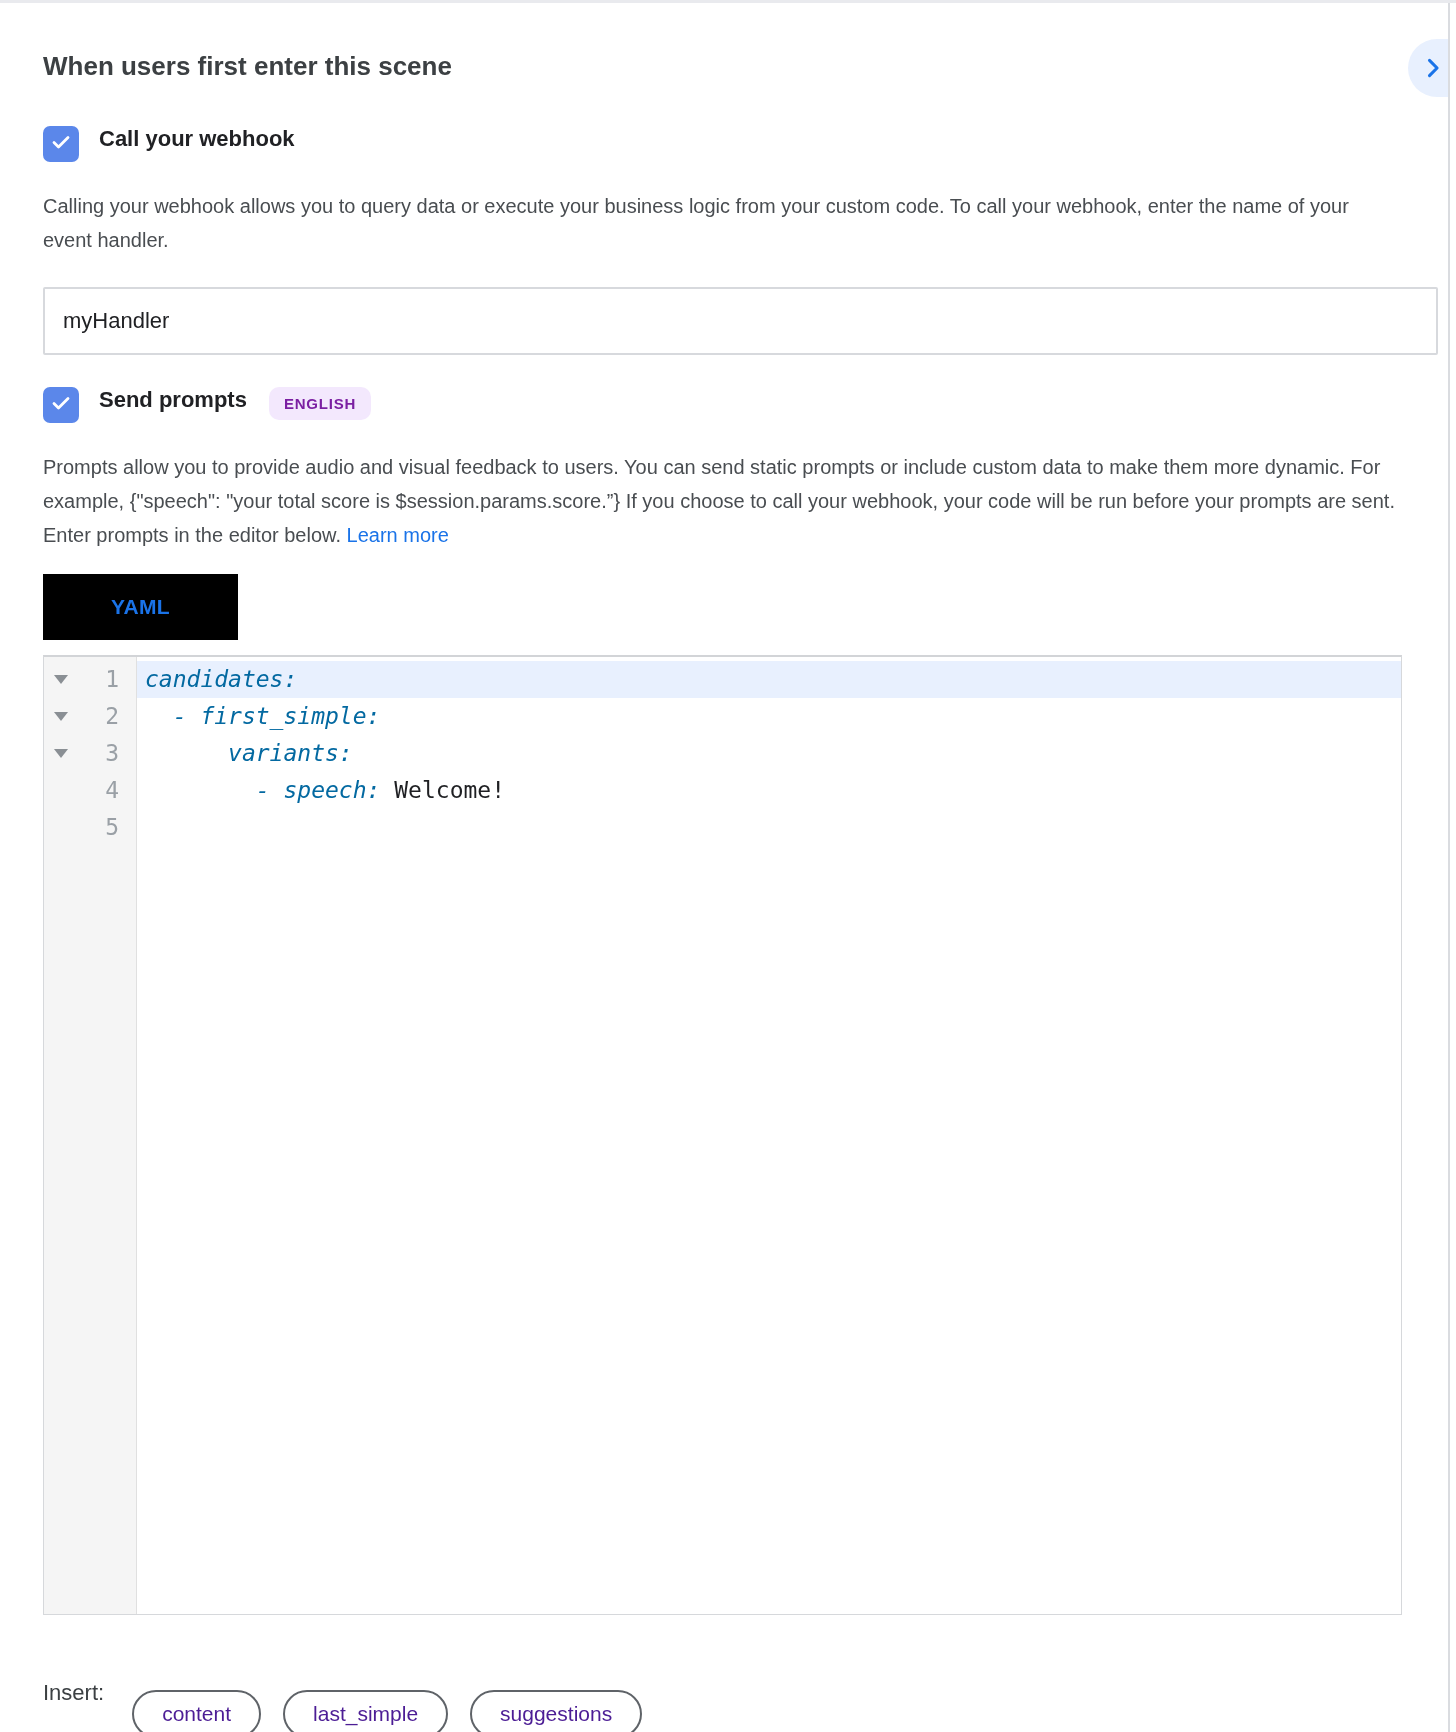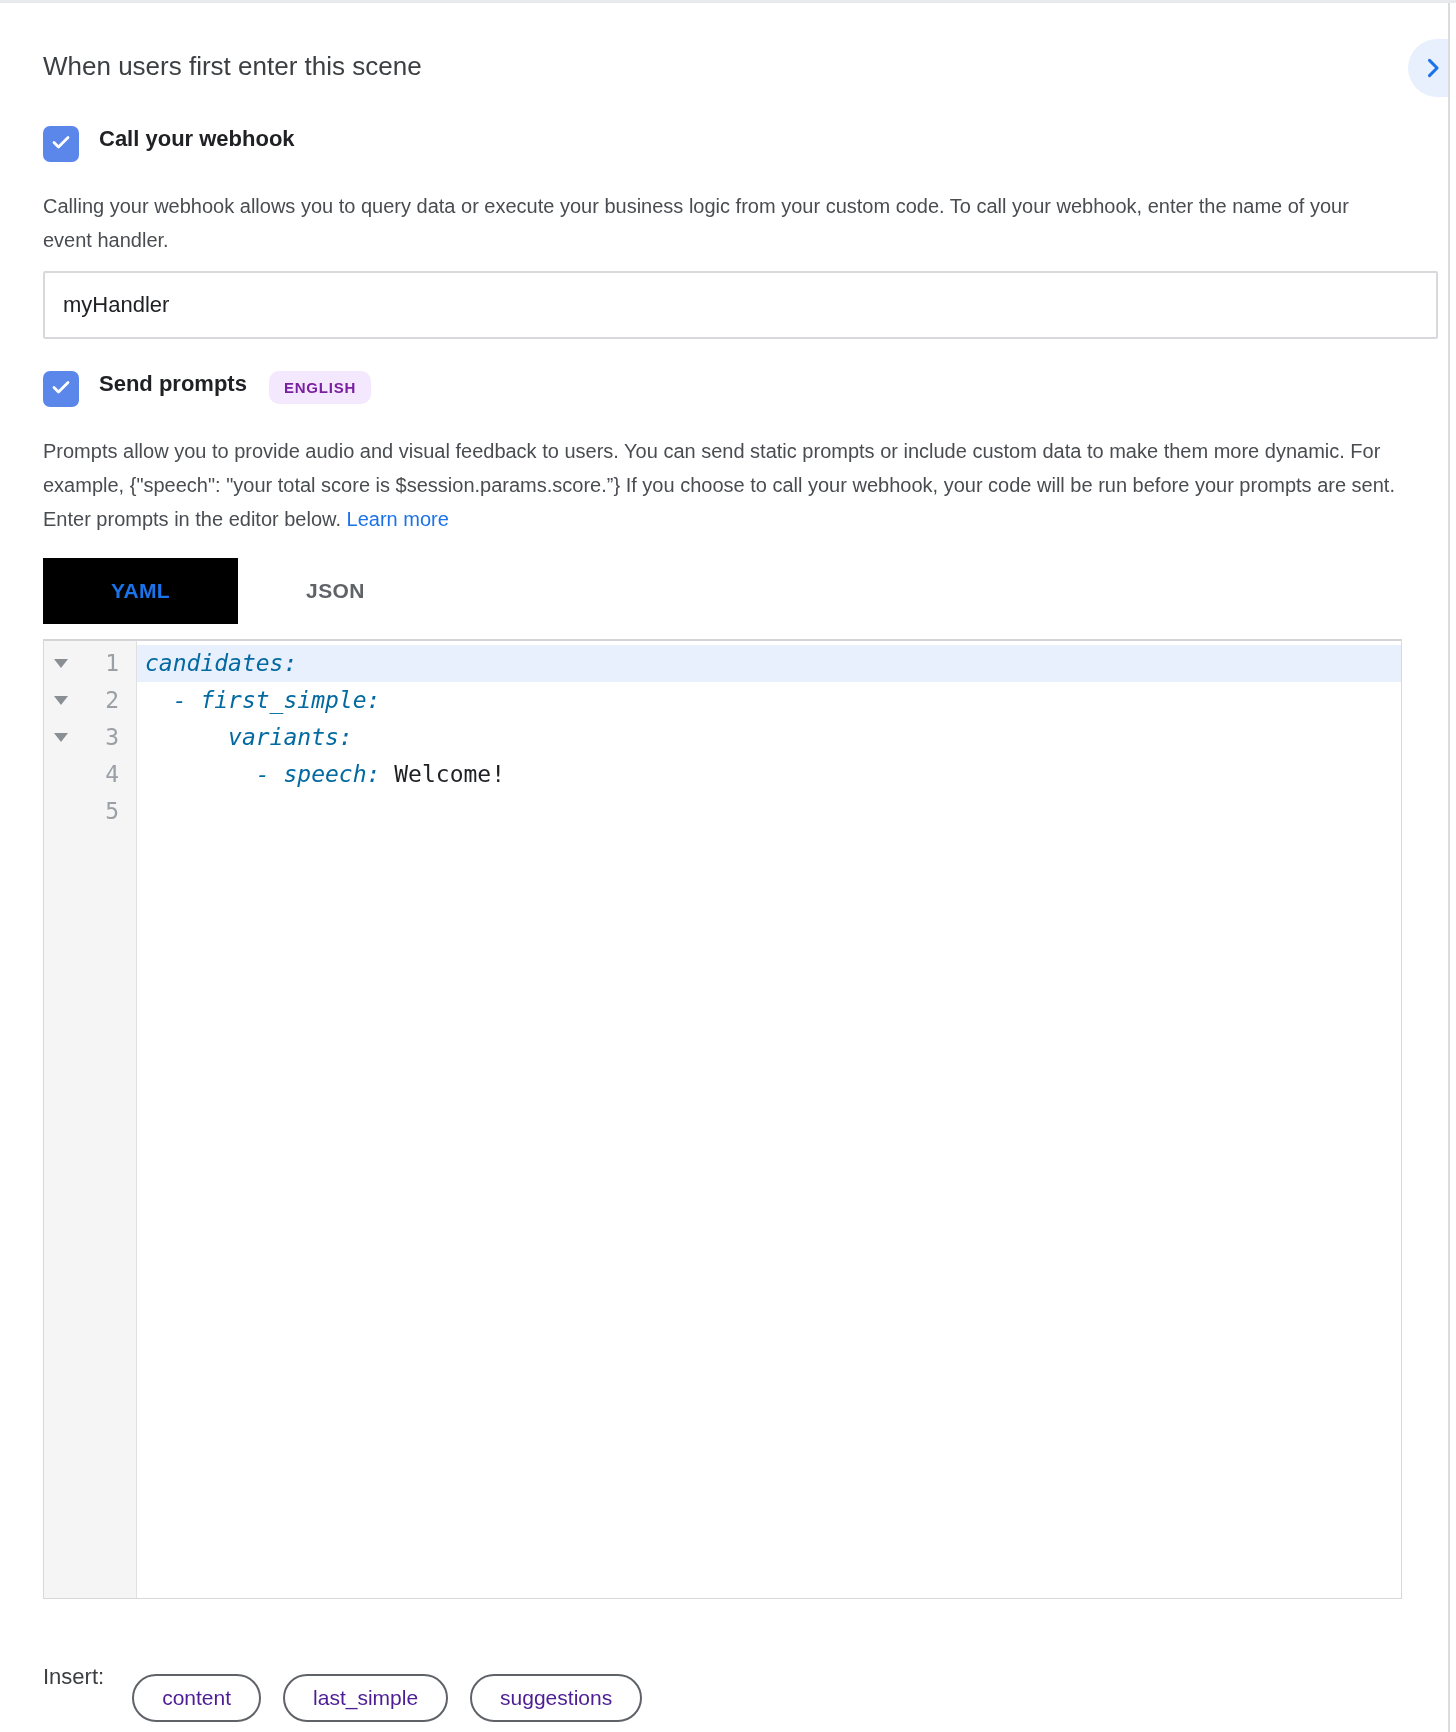--- a/index.html
+++ b/index.html
@@ -13,21 +13,21 @@
   .collapse-btn{
     position:absolute;top:39px;right:8px;width:40px;height:58px;border:none;cursor:pointer;
     background:#e8f0fe;border-radius:29px 0 0 29px;display:flex;align-items:center;justify-content:center;
     padding:0 0 0 10px;
   }
   .collapse-btn svg{display:block;}
 
   .content{padding:0 54px 0 43px;width:1359px;box-sizing:content-box;}
 
   .page-title{
-    margin:0;padding-top:50px;font-size:26px;font-weight:400;color:#3c4043;line-height:32px;
+    margin:0;padding-top:50px;font-size:26px;font-weight:700;color:#3c4043;line-height:32px;
   }
 
   .check-row{display:flex;align-items:flex-start;}
   .check-row.webhook{margin-top:44px;}
   .check-row.prompts{margin-top:32px;}
   .checkbox{
     width:36px;height:36px;border-radius:7px;background:#5b87ea;flex:0 0 auto;
     display:flex;align-items:center;justify-content:center;cursor:pointer;
   }
   .check-label{margin-left:20px;font-size:22px;font-weight:700;color:#202124;}
@@ -35,21 +35,21 @@
     margin-left:22px;background:#f3e8fd;color:#7b1fa2;font-size:15px;font-weight:700;
     letter-spacing:0.8px;padding:8px 15px;border-radius:10px;
   }
 
   .desc{
     margin:27px 0 0 0;font-size:20px;line-height:34px;color:#494d51;max-width:1359px;
   }
   .desc a{color:#1a73e8;text-decoration:none;cursor:pointer;}
 
   .text-input{
-    margin-top:14px;width:1355px;height:64px;border:2px solid #d7d9dd;border-radius:2px;
+    margin-top:30px;width:1355px;height:64px;border:2px solid #d7d9dd;border-radius:2px;
     font-family:"Liberation Sans", sans-serif;font-size:22px;color:#202124;
     padding:0 18px;box-sizing:content-box;outline:none;background:#fff;
   }
 
   .tabs{display:flex;margin-top:22px;}
   .tab{
     width:195px;height:66px;display:flex;align-items:center;justify-content:center;
     font-size:21px;font-weight:700;letter-spacing:0.4px;color:#5f6368;cursor:pointer;background:transparent;
   }
   .tab.active{background:#000000;color:#1a73e8;}
@@ -131,23 +131,20 @@
     </span>
     <span class="check-label">Send prompts</span>
     <span class="lang-badge">ENGLISH</span>
   </div>
 
   <p class="desc"><span>Prompts allow you to provide audio and visual feedback to users. You can send static prompts or include custom data to make them more dynamic. For example, {"speech": "your total score is $session.params.score.”} If you choose to call your webhook, your code will be run before your prompts are sent. Enter prompts in the editor below.</span> <a>Learn more</a></p>
 
   <div class="tabs">
       <div class="tab active">
         <span>YAML</span>
-      </div>
-      <div class="tab">
-        <span>JSON</span>
       </div>
     </div>
 
   <div class="editor">
     <div class="gutter-bg"></div>
     <div class="rows">
         <div class="row">
     <div class="gut">
       <span class="fold"></span>
       <span class="num">1</span>

